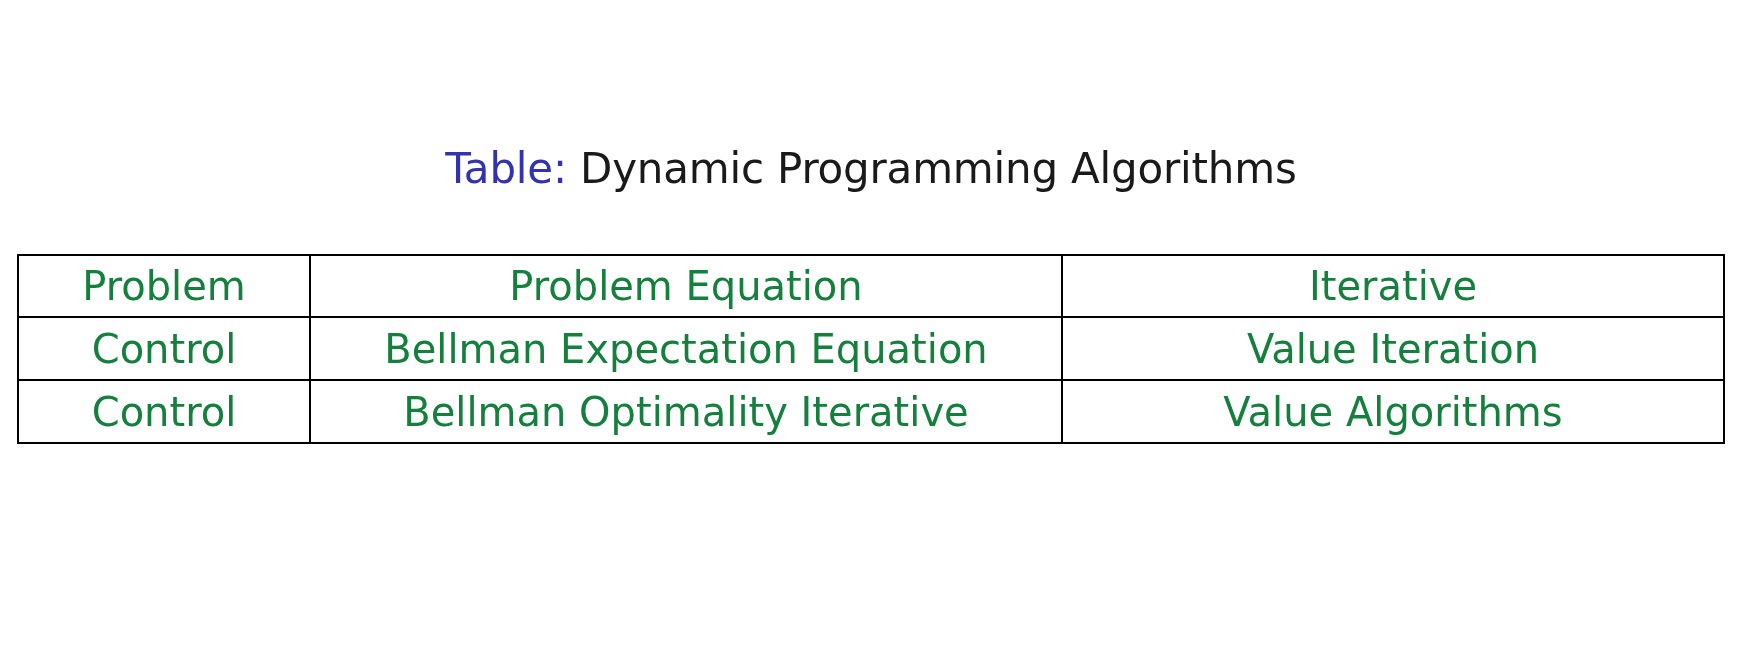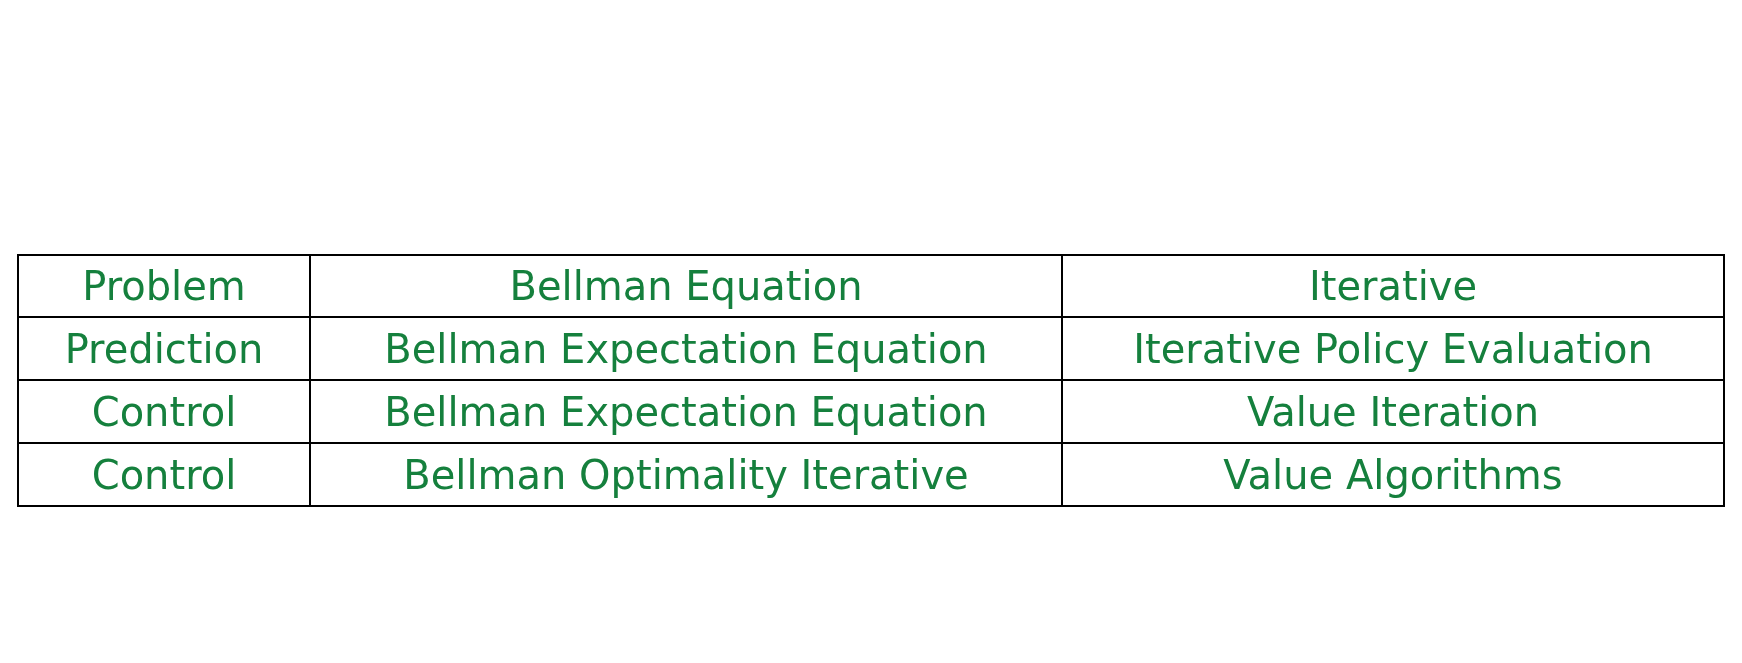--- a/index.html
+++ b/index.html
@@ -77,38 +77,36 @@
   }
   table.dp-table tr.header-row td {
     height: 58px;
   }
 </style>
 </head>
 <body>
 
 <div id="slide">
 
+  <div class="caption-wrap">
+    <span class="caption-line"><span class="caption-label">Table:</span><span class="caption-text">&nbsp;</span><span class="caption-text">Dynamic Programming Algorithms</span></span>
+  </div>
 
   <div class="table-wrap">
     <table class="dp-table">
       <colgroup>
         <col class="c1">
         <col class="c2">
         <col class="c3">
       </colgroup>
       <tbody>
         <tr class="header-row">
           <td>Problem</td>
-          <td>Bellman Equation</td>
+          <td>Problem Equation</td>
           <td>Iterative</td>
-        </tr>
-        <tr>
-          <td>Prediction</td>
-          <td>Bellman Expectation Equation</td>
-          <td>Iterative Policy Evaluation</td>
         </tr>
         <tr>
           <td>Control</td>
           <td>Bellman Expectation Equation</td>
           <td>Value Iteration</td>
         </tr>
         <tr>
           <td>Control</td>
           <td>Bellman Optimality Iterative</td>
           <td>Value Algorithms</td>

